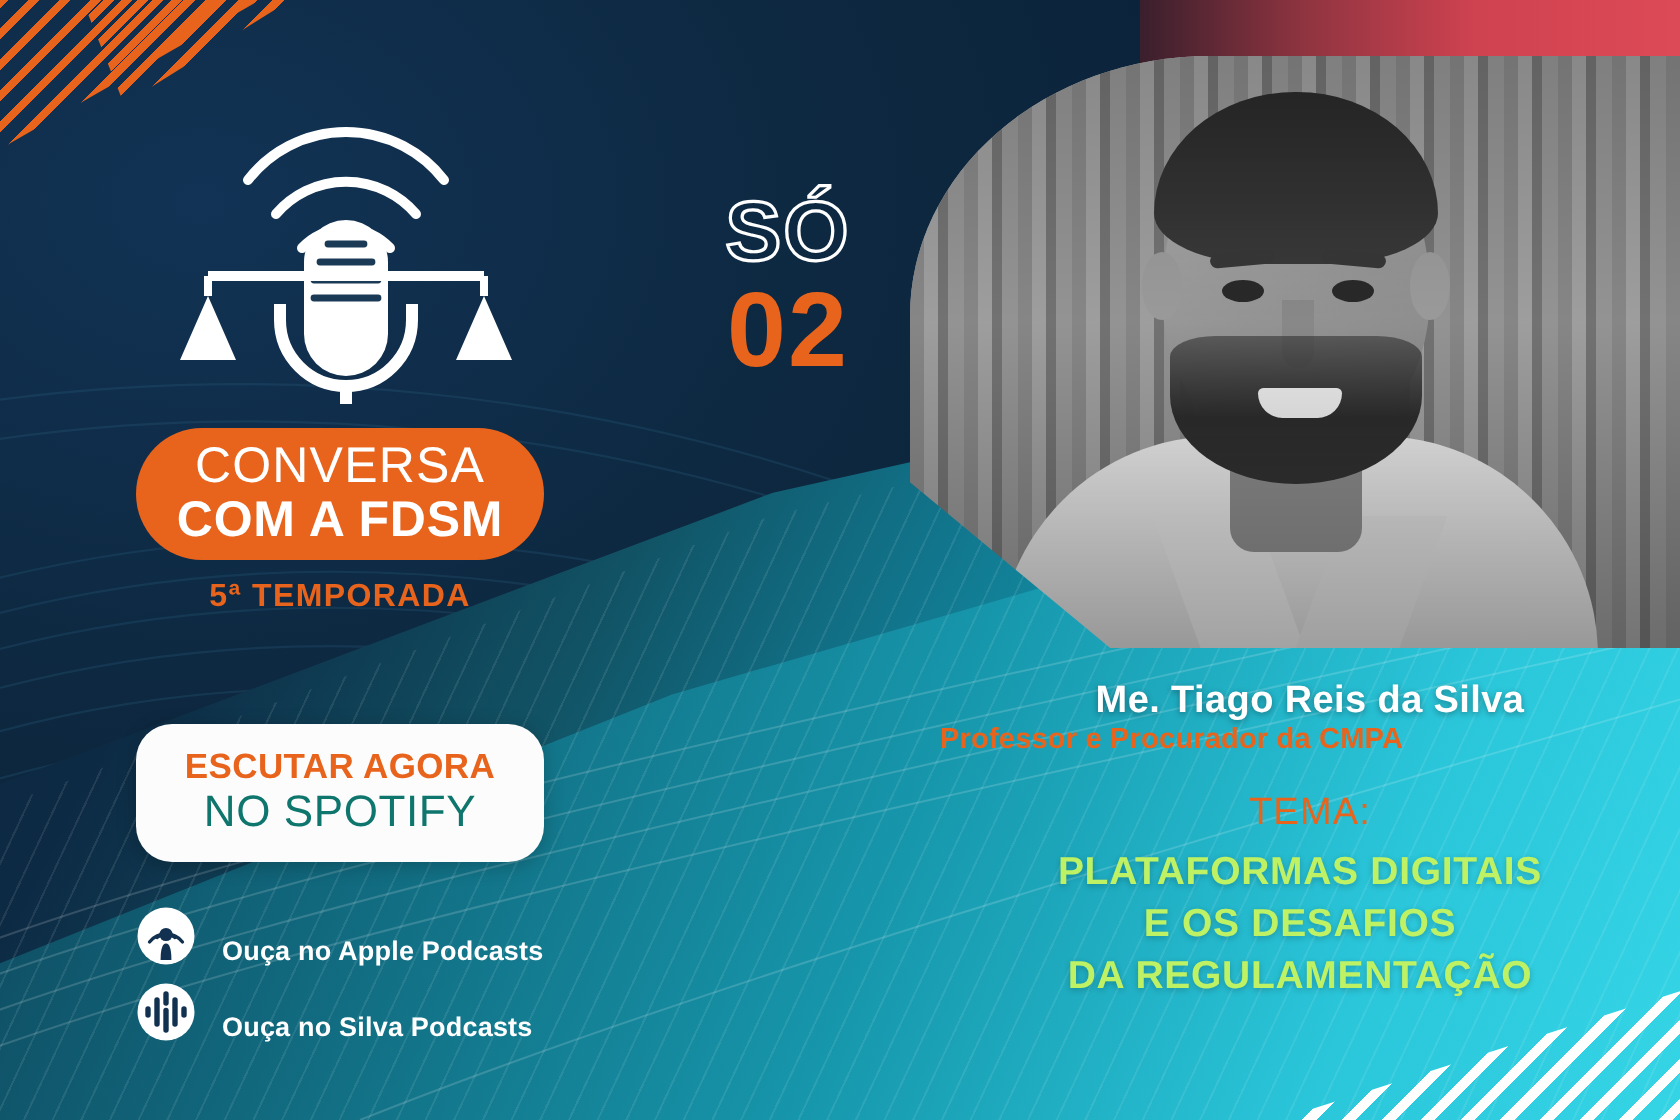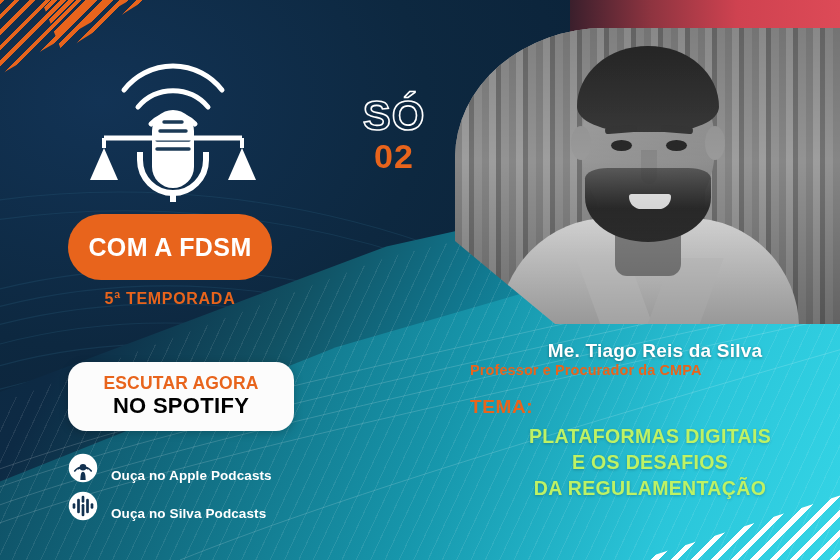--- a/index.html
+++ b/index.html
@@ -137,56 +137,56 @@
   }
   .badge .l1{color:#fff;font-size:25px;letter-spacing:.6px;line-height:1;font-weight:400;}
   .badge .l2{color:#fff;font-size:25px;letter-spacing:.4px;line-height:1.12;font-weight:700;}
   .season{
     position:absolute;left:68px;top:290px;width:204px;text-align:center;
     color:#e8641c;font-weight:700;font-size:16px;letter-spacing:.7px;
   }
 
   
   .spotify{
-    position:absolute;left:68px;top:362px;width:226px;height:69px;
+    position:absolute;left:68px;top:362px;width:204px;height:69px;
     background:#fcfcfc;border-radius:18px;
     display:flex;flex-direction:column;align-items:center;justify-content:center;
     box-shadow:0 2px 10px rgba(0,0,0,.22);
   }
   .spotify .s1{color:#e8641c;font-weight:700;font-size:17.5px;letter-spacing:.2px;line-height:1.1;}
-  .spotify .s2{color:#000000;font-weight:700;font-size:22px;letter-spacing:.3px;line-height:1.15;}
+  .spotify .s2{color:#0f766e;font-weight:400;font-size:22px;letter-spacing:.3px;line-height:1.15;}
 
   
   .plink{position:absolute;display:flex;align-items:center;gap:13px;}
   .plink .lbl{color:#fff;font-weight:700;font-size:13.5px;letter-spacing:.1px;margin-top:16px;}
   .picon{width:30px;height:30px;flex:0 0 30px;}
 
   
   .epi{position:absolute;left:338px;top:96px;width:112px;text-align:center;}
   .epi .ln{
     font-size:42px;font-weight:700;line-height:.93;letter-spacing:1px;
     color:transparent;-webkit-text-stroke:1.6px #ffffff;
   }
   .epi .num{
-    margin-top:4px;font-size:34px;font-weight:700;color:#e8641c;line-height:1;letter-spacing:1px;
+    margin-top:4px;font-size:53px;font-weight:700;color:#e8641c;line-height:1;letter-spacing:1px;
   }
 
   
   .guest{
     position:absolute;left:470px;top:340px;width:370px;text-align:center;
     color:#fff;font-weight:700;font-size:19px;letter-spacing:.2px;
     text-shadow:0 1px 3px rgba(0,0,0,.35);
   }
   .role{
     position:absolute;left:470px;top:362px;width:370px;
     color:#e8641c;font-weight:700;font-size:14.5px;letter-spacing:.1px;
   }
   .tema{
-    position:absolute;left:470px;top:396px;width:370px;text-align:left;
-    color:#e8641c;font-weight:700;font-size:19px;letter-spacing:.6px;
+    position:absolute;left:470px;top:396px;width:370px;text-align:center;
+    color:#e8641c;font-weight:400;font-size:19px;letter-spacing:.6px;
   }
   .theme{
     position:absolute;left:460px;top:424px;width:380px;text-align:center;
     color:#bef264;font-weight:700;font-size:19.5px;line-height:1.33;letter-spacing:.35px;
     text-shadow:0 1px 3px rgba(0,0,0,.22);
   }
 </style>
 </head>
 <body>
 
@@ -266,20 +266,21 @@
     <path d="M52 100 v8 a33 33 0 0 0 66 0 v-8" fill="none" stroke="#fff" stroke-width="6"></path>
     <line x1="85" y1="141" x2="85" y2="152" stroke="#fff" stroke-width="6"></line>
     <line x1="16" y1="86" x2="154" y2="86" stroke="#fff" stroke-width="5"></line>
     <line x1="16" y1="86" x2="16" y2="96" stroke="#fff" stroke-width="4"></line>
     <line x1="154" y1="86" x2="154" y2="96" stroke="#fff" stroke-width="4"></line>
     <path d="M16 96 L2 128 H30 Z" fill="#fff"></path>
     <path d="M154 96 L140 128 H168 Z" fill="#fff"></path>
   </svg>
 
   <div class="badge">
+    <span class="l1">CONVERSA</span>
     <span class="l2">COM A FDSM</span>
   </div>
   <div class="season">5ª TEMPORADA</div>
 
   <div class="spotify">
     <span class="s1">ESCUTAR AGORA</span>
     <span class="s2">NO SPOTIFY</span>
   </div>
 
   <div class="plink" style="left:68px;top:452px;">

